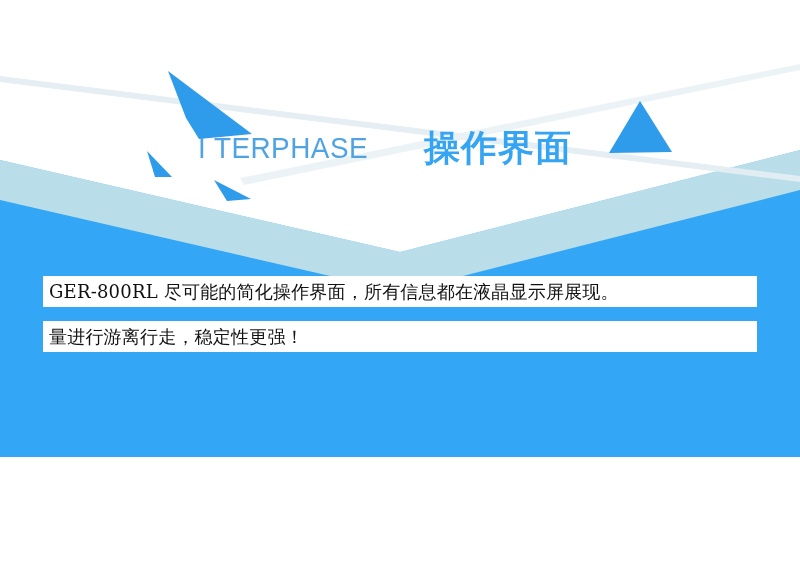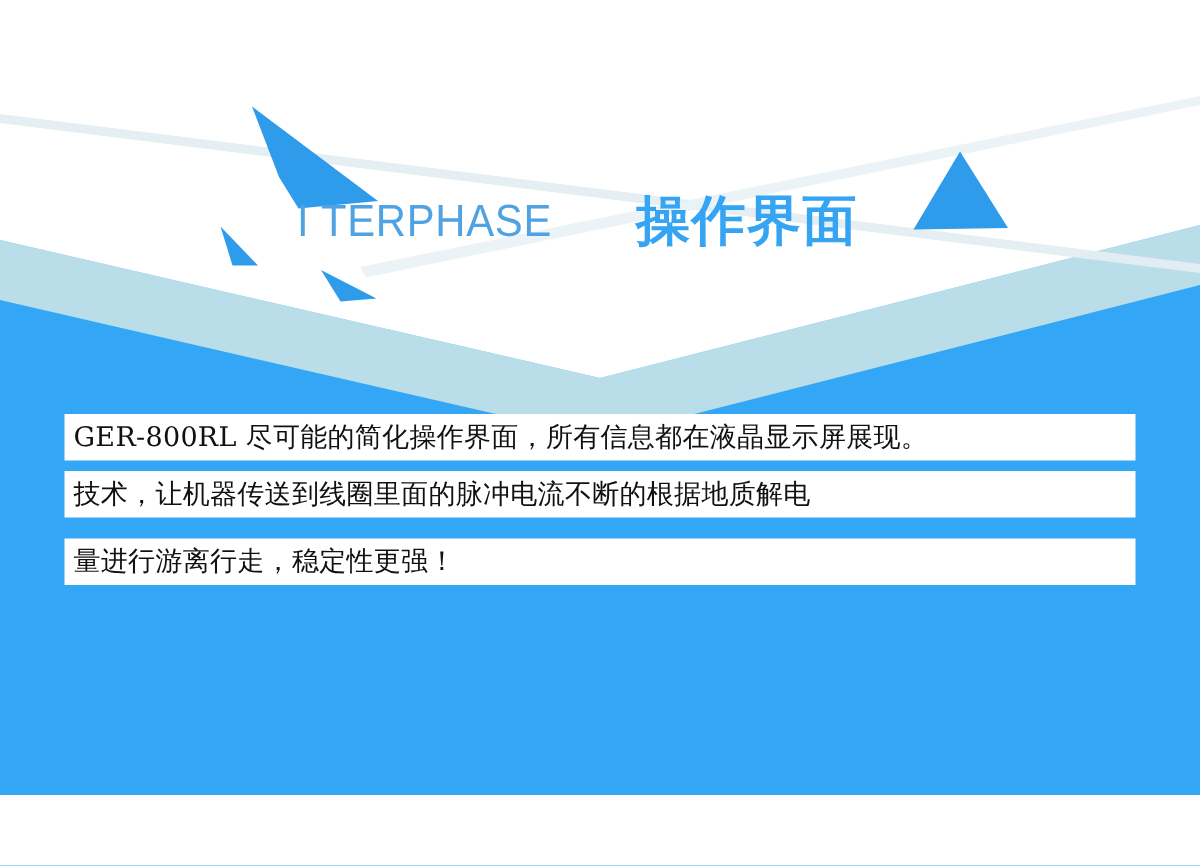--- a/index.html
+++ b/index.html
@@ -10,21 +10,21 @@
     width: 800px;
     height: 577px;
     overflow: hidden;
     font-family: "Liberation Sans", sans-serif;
     background: #ffffff;
   }
 
   #banner {
     position: relative;
     width: 800px;
-    height: 530px;
+    height: 457px;
     overflow: hidden;
     background: #0f172a;
   }
 
   
   .bg-svg {
     position: absolute;
     left: 0;
     top: 0;
     width: 800px;
@@ -128,17 +128,16 @@
     <rect x="0" y="563" width="800" height="14" fill="#A9E2F2"></rect>
   </svg>
 
   <div id="header-titles">
     <div id="brand-title">I TERPHASE</div>
     <div id="cn-title">操作界面</div>
   </div>
 
   <div id="body-text">
     <div class="text-line">GER-800RL 尽可能的简化操作界面，所有信息都在液晶显示屏展现。</div>
-    <div class="text-line">技术，让机器传送到线圈里面的脉冲电流不断的根据地质解电</div>
     <div class="text-line last">量进行游离行走，稳定性更强！</div>
   </div>
 
 </div>
 
 </body></html>

